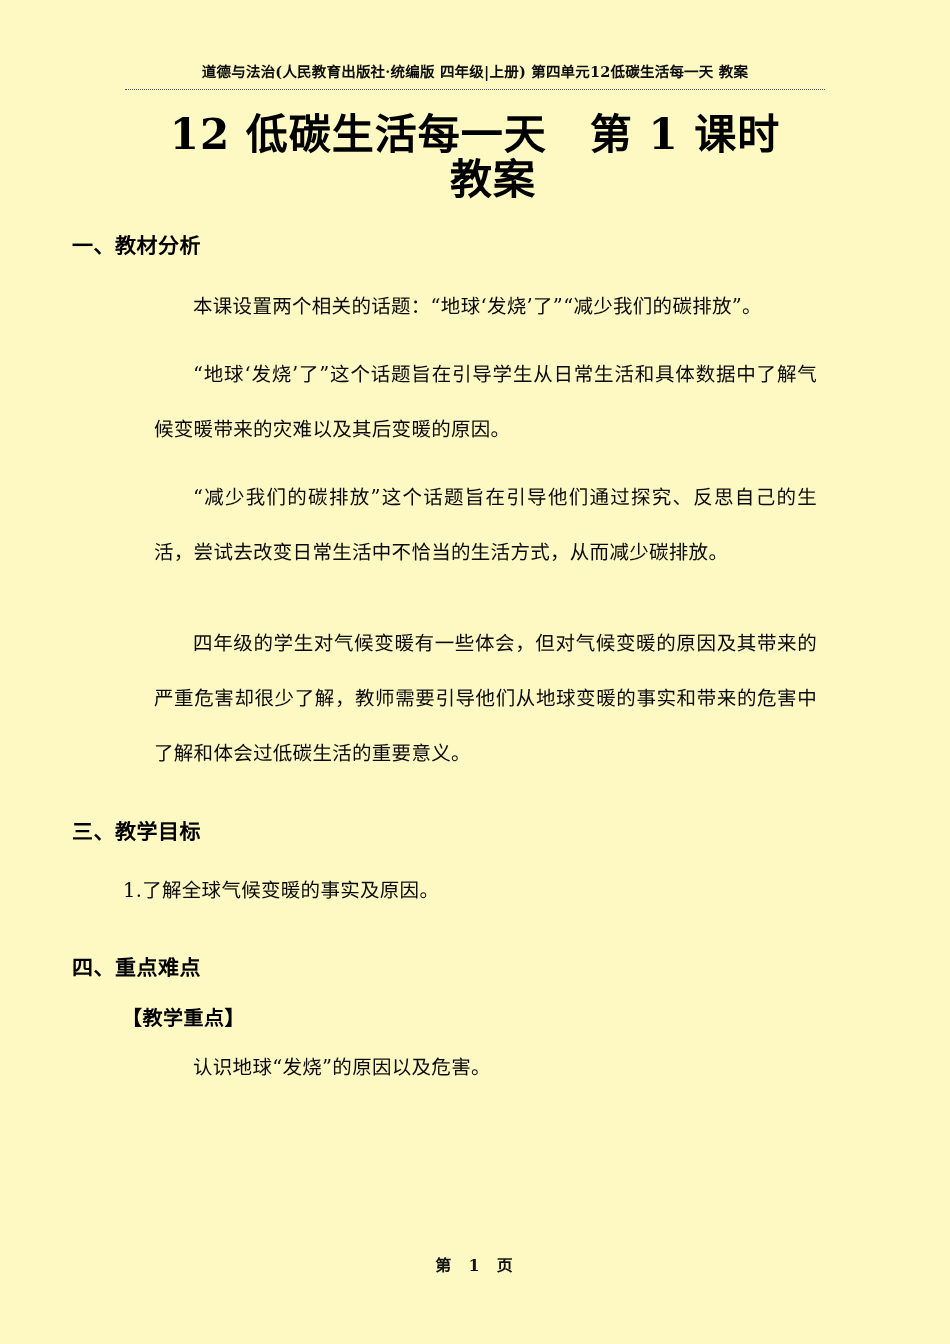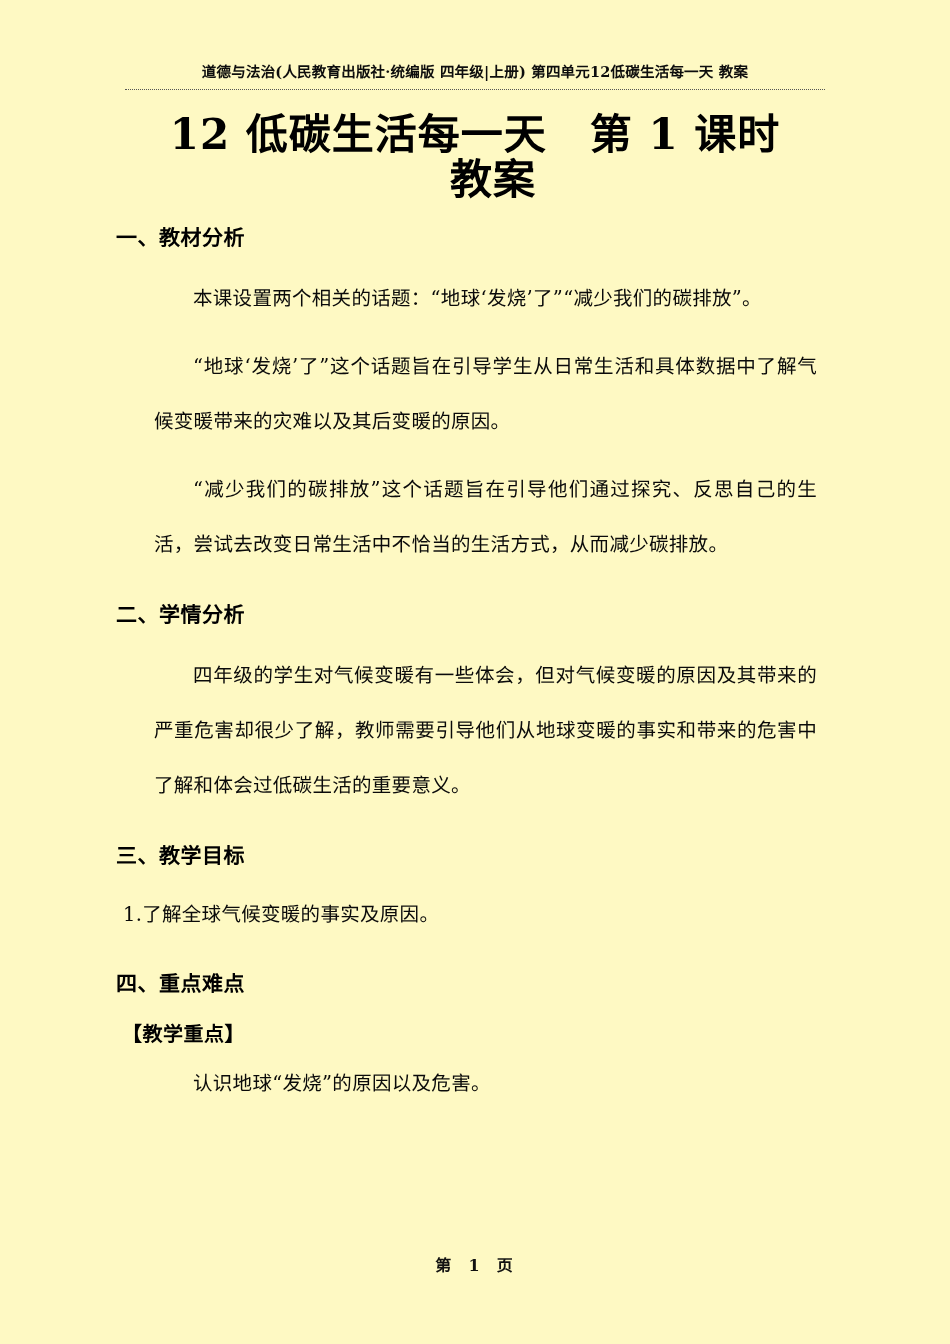--- a/index.html
+++ b/index.html
@@ -72,22 +72,22 @@
     top: 218px;
     width: 950px;
   }
 
   .sec-heading {
     font-family: "DejaVu Serif", "Liberation Serif", serif;
     font-size: 21px;
     font-weight: 700;
     line-height: 40px;
     letter-spacing: 0.5px;
-    margin: 0 0 2px 0;
-    padding-left: 116px;
+    margin: 8px 0 2px 0;
+    padding-left: 72px;
     color: #000000;
   }
 
   .sub-heading {
     font-family: "DejaVu Serif", "Liberation Serif", serif;
     font-size: 20px;
     font-weight: 700;
     line-height: 40px;
     letter-spacing: 0.5px;
     margin: 10px 12px 2px 0;
@@ -150,21 +150,20 @@
 
   <div class="content">
 
     <h2 class="sec-heading">一、教材分析</h2>
     <p class="para">本课设置两个相关的话题：“地球‘发烧’了”“减少我们的碳排放”。</p>
     <p class="para">“地球‘发烧’了”这个话题旨在引导学生从日常生活和具体数据中了解气候变暖带来的灾难以及其后变暖的原因。</p>
     <p class="para">“减少我们的碳排放”这个话题旨在引导他们通过探究、反思自己的生活，尝试去改变日常生活中不恰当的生活方式，从而减少碳排放。</p>
 
     <div class="gap-sm"></div>
 
-    <h2 class="sec-heading">二、学情分析</h2>
     <p class="para">四年级的学生对气候变暖有一些体会，但对气候变暖的原因及其带来的严重危害却很少了解，教师需要引导他们从地球变暖的事实和带来的危害中了解和体会过低碳生活的重要意义。</p>
 
     <div class="gap-sm"></div>
 
     <h2 class="sec-heading">三、教学目标</h2>
     <p class="para list-item">1.了解全球气候变暖的事实及原因。</p>
 
     <div class="gap-sm"></div>
 
     <h2 class="sec-heading">四、重点难点</h2>

